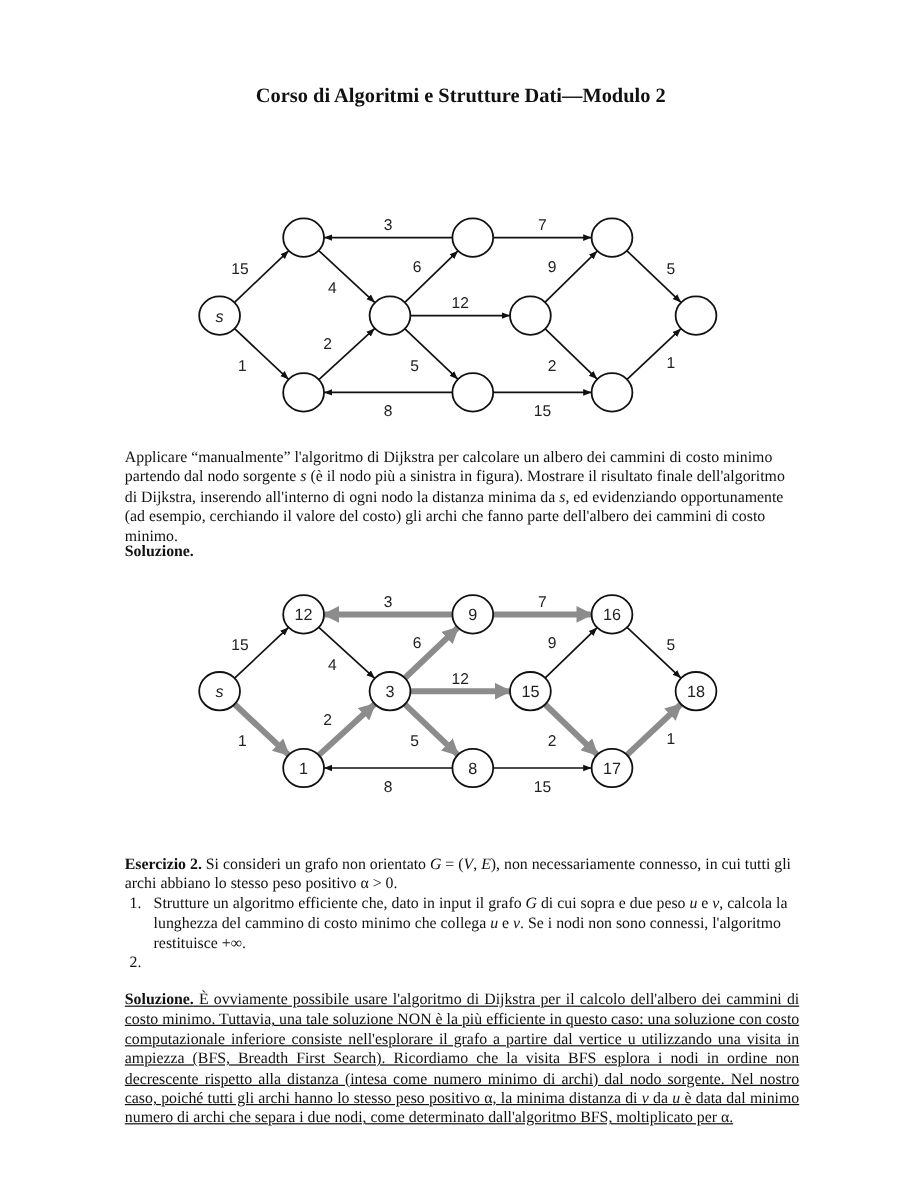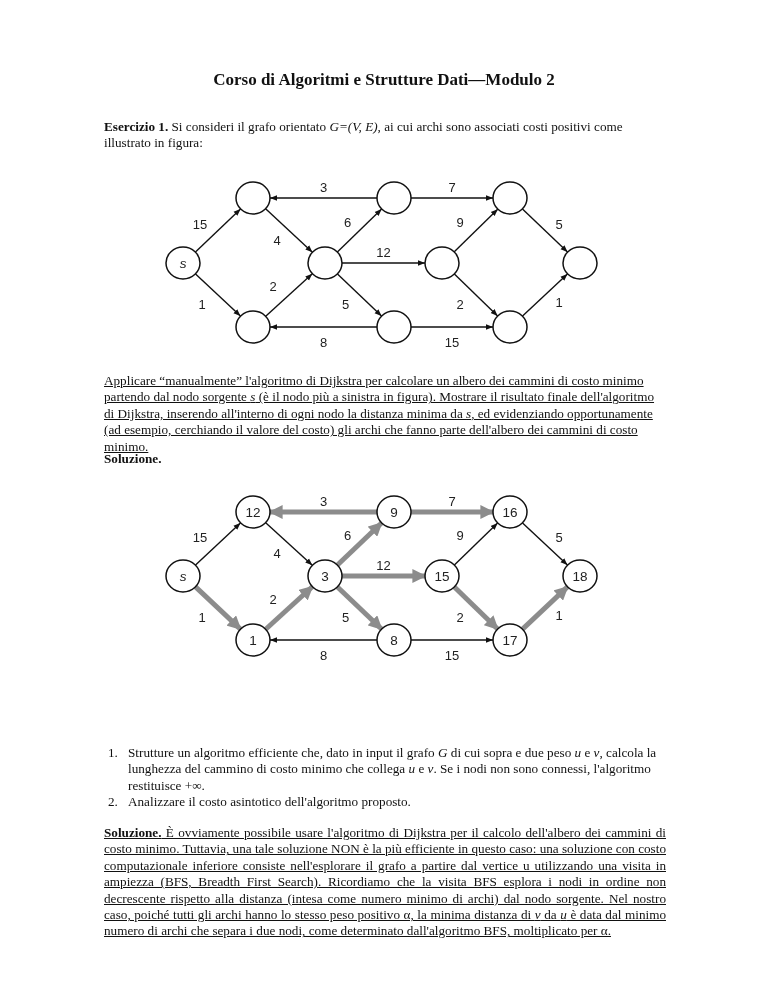--- a/index.html
+++ b/index.html
@@ -19,23 +19,20 @@
   svg text { font-family:"Liberation Sans", "DejaVu Sans", sans-serif; }
   .graph { position:absolute; left:0; top:0; }
 </style>
 </head>
 <body>
 
 <div class="page">
 
   <div class="title">Corso di Algoritmi e Strutture Dati—Modulo 2</div>
 
-  <div class="para" style="top:119px;">
-    <b>Esercizio 1.</b><span> Si consideri il grafo orientato </span><i>G=(V, E)</i><span>, ai cui archi sono associati costi positivi come illustrato in figura:</span>
-  </div>
 
   <svg class="graph" id="graph-problem" width="768" height="994">
       <defs>
         <marker id="graph-problem-arr" viewBox="0 0 10 10" refX="10" refY="5" markerWidth="7" markerHeight="7" orient="auto" markerUnits="userSpaceOnUse">
           <path d="M0,1 L10,5 L0,9 z" fill="#111111"></path>
         </marker>
         <marker id="graph-problem-arrg" viewBox="0 0 10 10" refX="9" refY="5" markerWidth="14" markerHeight="14" orient="auto" markerUnits="userSpaceOnUse">
           <path d="M0,0 L10,5 L0,10 z" fill="#8c8c8c"></path>
         </marker>
       </defs>
@@ -75,21 +72,21 @@
       <ellipse cx="253" cy="327" rx="17" ry="15.979999999999999" fill="#fff" stroke="#111111" stroke-width="1.5"></ellipse>
       <ellipse cx="325" cy="263" rx="17" ry="15.979999999999999" fill="#fff" stroke="#111111" stroke-width="1.5"></ellipse>
       <ellipse cx="394" cy="198" rx="17" ry="15.979999999999999" fill="#fff" stroke="#111111" stroke-width="1.5"></ellipse>
       <ellipse cx="394" cy="327" rx="17" ry="15.979999999999999" fill="#fff" stroke="#111111" stroke-width="1.5"></ellipse>
       <ellipse cx="442" cy="263" rx="17" ry="15.979999999999999" fill="#fff" stroke="#111111" stroke-width="1.5"></ellipse>
       <ellipse cx="510" cy="198" rx="17" ry="15.979999999999999" fill="#fff" stroke="#111111" stroke-width="1.5"></ellipse>
       <ellipse cx="510" cy="327" rx="17" ry="15.979999999999999" fill="#fff" stroke="#111111" stroke-width="1.5"></ellipse>
       <ellipse cx="580" cy="263" rx="17" ry="15.979999999999999" fill="#fff" stroke="#111111" stroke-width="1.5"></ellipse>
     </svg>
 
-  <div class="para" style="top:373px;text-decoration:underline;">
+  <div class="para" style="top:373px;">
     <span>Applicare “manualmente” l'algoritmo di Dijkstra per calcolare un albero dei cammini di costo minimo partendo dal nodo sorgente </span><i>s</i><span> (è il nodo più a sinistra in figura). Mostrare il risultato finale dell'algoritmo di Dijkstra, inserendo all'interno di ogni nodo la distanza minima da </span><i>s</i><span>, ed evidenziando opportunamente (ad esempio, cerchiando il valore del costo) gli archi che fanno parte dell'albero dei cammini di costo minimo.</span>
   </div>
 
   <div class="para" style="top:451px;">
     <b>Soluzione.</b>
   </div>
 
   <svg class="graph" id="graph-solution" width="768" height="994">
       <defs>
         <marker id="graph-solution-arr" viewBox="0 0 10 10" refX="10" refY="5" markerWidth="7" markerHeight="7" orient="auto" markerUnits="userSpaceOnUse">
@@ -144,29 +141,31 @@
       <ellipse cx="442" cy="576" rx="17" ry="15.979999999999999" fill="#fff" stroke="#111111" stroke-width="1.5"></ellipse>
       <text x="442" y="581" text-anchor="middle" font-size="13.5" fill="#222" font-style="normal">15</text>
       <ellipse cx="510" cy="512" rx="17" ry="15.979999999999999" fill="#fff" stroke="#111111" stroke-width="1.5"></ellipse>
       <text x="510" y="517" text-anchor="middle" font-size="13.5" fill="#222" font-style="normal">16</text>
       <ellipse cx="510" cy="640" rx="17" ry="15.979999999999999" fill="#fff" stroke="#111111" stroke-width="1.5"></ellipse>
       <text x="510" y="645" text-anchor="middle" font-size="13.5" fill="#222" font-style="normal">17</text>
       <ellipse cx="580" cy="576" rx="17" ry="15.979999999999999" fill="#fff" stroke="#111111" stroke-width="1.5"></ellipse>
       <text x="580" y="581" text-anchor="middle" font-size="13.5" fill="#222" font-style="normal">18</text>
     </svg>
 
+  <div class="para" style="top:712px;">
+    <b>Esercizio 2.</b><span> Si consideri un grafo non orientato </span><i>G</i><span> = (</span><i>V</i><span>, </span><i>E</i><span>), non necessariamente connesso, in cui tutti gli archi abbiano lo stesso peso positivo α &gt; 0.</span>
+  </div>
 
   <div class="list" style="top:745px;">
     <div class="li">
       <span class="num">1.</span>
       <span>Strutture un algoritmo efficiente che, dato in input il grafo </span><i>G</i><span> di cui sopra e due peso </span><i>u</i><span> e </span><i>v</i><span>, calcola la lunghezza del cammino di costo minimo che collega </span><i>u</i><span> e </span><i>v</i><span>. Se i nodi non sono connessi, l'algoritmo restituisce +∞.</span>
     </div>
     <div class="li">
       <span class="num">2.</span>
-      <span>Analizzare il costo asintotico dell'algoritmo proposto.</span>
     </div>
   </div>
 
   <div class="para justify" style="top:825px;">
     <b>Soluzione.</b><span> È ovviamente possibile usare l'algoritmo di Dijkstra per il calcolo dell'albero dei cammini di costo minimo. Tuttavia, una tale soluzione NON è la più efficiente in questo caso: una soluzione con costo computazionale inferiore consiste nell'esplorare il grafo a partire dal vertice u utilizzando una visita in ampiezza (BFS, Breadth First Search). Ricordiamo che la visita BFS esplora i nodi in ordine non decrescente rispetto alla distanza (intesa come numero minimo di archi) dal nodo sorgente. Nel nostro caso, poiché tutti gli archi hanno lo stesso peso positivo α, la minima distanza di </span><i>v</i><span> da </span><i>u</i><span> è data dal minimo numero di archi che separa i due nodi, come determinato dall'algoritmo BFS, moltiplicato per α.</span>
   </div>
 
 </div>
 
 </body></html>

